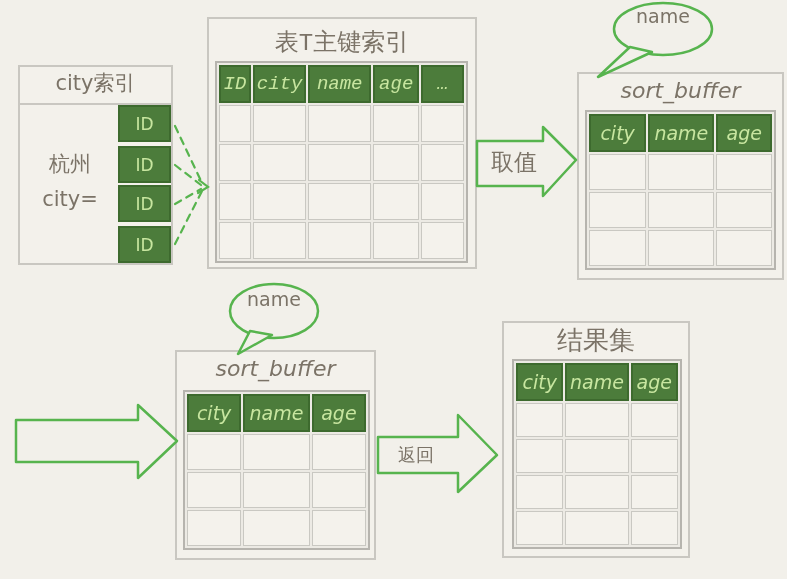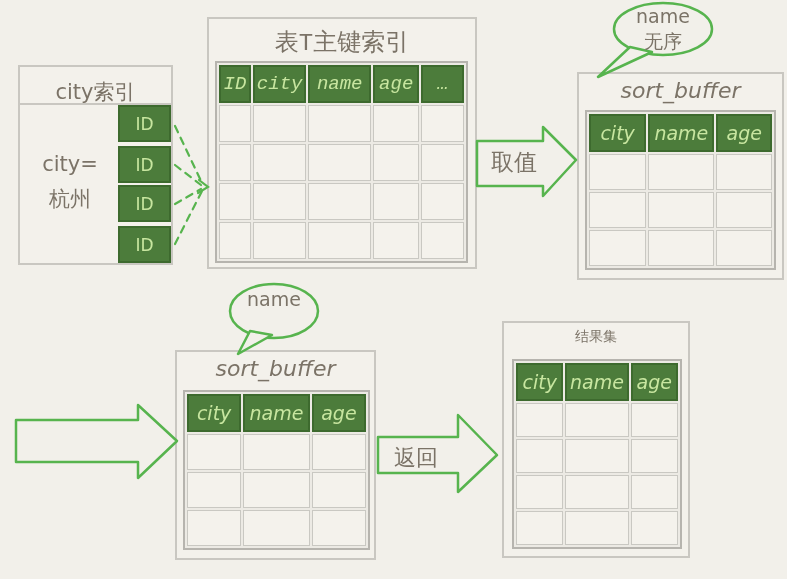--- a/index.html
+++ b/index.html
@@ -18,25 +18,25 @@
   .label{position:absolute;color:#7b7367;text-align:center;white-space:nowrap;}
   .bubble-label{position:absolute;color:#7b7367;text-align:center;line-height:25px;font-size:19px;}
   svg.overlay{position:absolute;left:0;top:0;pointer-events:none;}
 </style>
 </head>
 <body>
 
 <div id="canvas">
 
   <div class="panel" style="left:18px;top:65px;width:155px;height:200px;">
-    <div class="panel-title" style="margin-top:11px;font-size:21px;">city索引</div>
+    <div class="panel-title" style="margin-top:2px;font-size:21px;">city索引</div>
     <div class="sep" style="top:36px;"></div>
     <div class="label" style="left:4px;top:80px;width:92px;line-height:35px;font-size:21px;">
+      <div>杭州</div>
       <div>city=</div>
-      <div>杭州</div>
     </div>
     <div class="idcell" style="left:98px;top:38px;width:53px;height:37px;">ID</div>
     <div class="idcell" style="left:98px;top:79px;width:53px;height:37px;">ID</div>
     <div class="idcell" style="left:98px;top:118px;width:53px;height:37px;">ID</div>
     <div class="idcell" style="left:98px;top:159px;width:53px;height:37px;">ID</div>
   </div>
 
   <div class="panel" style="left:207px;top:17px;width:270px;height:252px;font-family:Liberation Mono, monospace;">
     <div class="panel-title" style="margin-top:7px;font-size:24px;">表T主键索引</div>
     <table class="dtable" style="left:6px;top:42px;width:253px;height:202px;">
@@ -153,21 +153,21 @@
         <tr style="height:36px;">
             <td></td>
             <td></td>
             <td></td>
           </tr>
       </tbody>
     </table>
   </div>
 
   <div class="panel" style="left:502px;top:321px;width:188px;height:237px;">
-    <div class="panel-title" style="margin-top:5px;font-size:14px;">结果集</div>
+    <div class="panel-title" style="font-size:26px;">结果集</div>
     <table class="dtable" style="left:8px;top:36px;width:170px;height:190px;">
       <colgroup>
           <col style="width:30%">
           <col style="width:40%">
           <col style="width:30%">
         </colgroup>
       <thead>
         <tr style="height:38px;">
           <th>city</th>
           <th>name</th>
@@ -216,22 +216,21 @@
     <polygon points="378,437 458,437 458,415 497,455 458,492 458,473 378,473" fill="#f2f0ea" stroke="#57b44e" stroke-width="2.5" stroke-linejoin="round"></polygon>
 
     <ellipse cx="663" cy="29" rx="49" ry="26" fill="#f2f0ea" stroke="#57b44e" stroke-width="2.5"></ellipse>
     <polygon points="630,47 598,77 652,52" fill="#f2f0ea" stroke="#57b44e" stroke-width="2.5" stroke-linejoin="round"></polygon>
 
     <ellipse cx="274" cy="311" rx="44" ry="27" fill="#f2f0ea" stroke="#57b44e" stroke-width="2.5"></ellipse>
     <polygon points="250,331 238,354 272,335" fill="#f2f0ea" stroke="#57b44e" stroke-width="2.5" stroke-linejoin="round"></polygon>
   </svg>
 
   <div class="label" style="left:482px;top:147px;width:64px;font-size:23px;">取值</div>
-  <div class="label" style="left:384px;top:443px;width:64px;font-size:22px;">返回</div>
+  <div class="label" style="left:384px;top:443px;width:64px;font-size:18px;">返回</div>
   <div class="bubble-label" style="left:615px;top:4px;width:96px;">
     <div>name</div>
-    <div>无序</div>
   </div>
   <div class="bubble-label" style="left:230px;top:287px;width:88px;">
     <div>name</div>
   </div>
 
 </div>
 
 </body></html>

